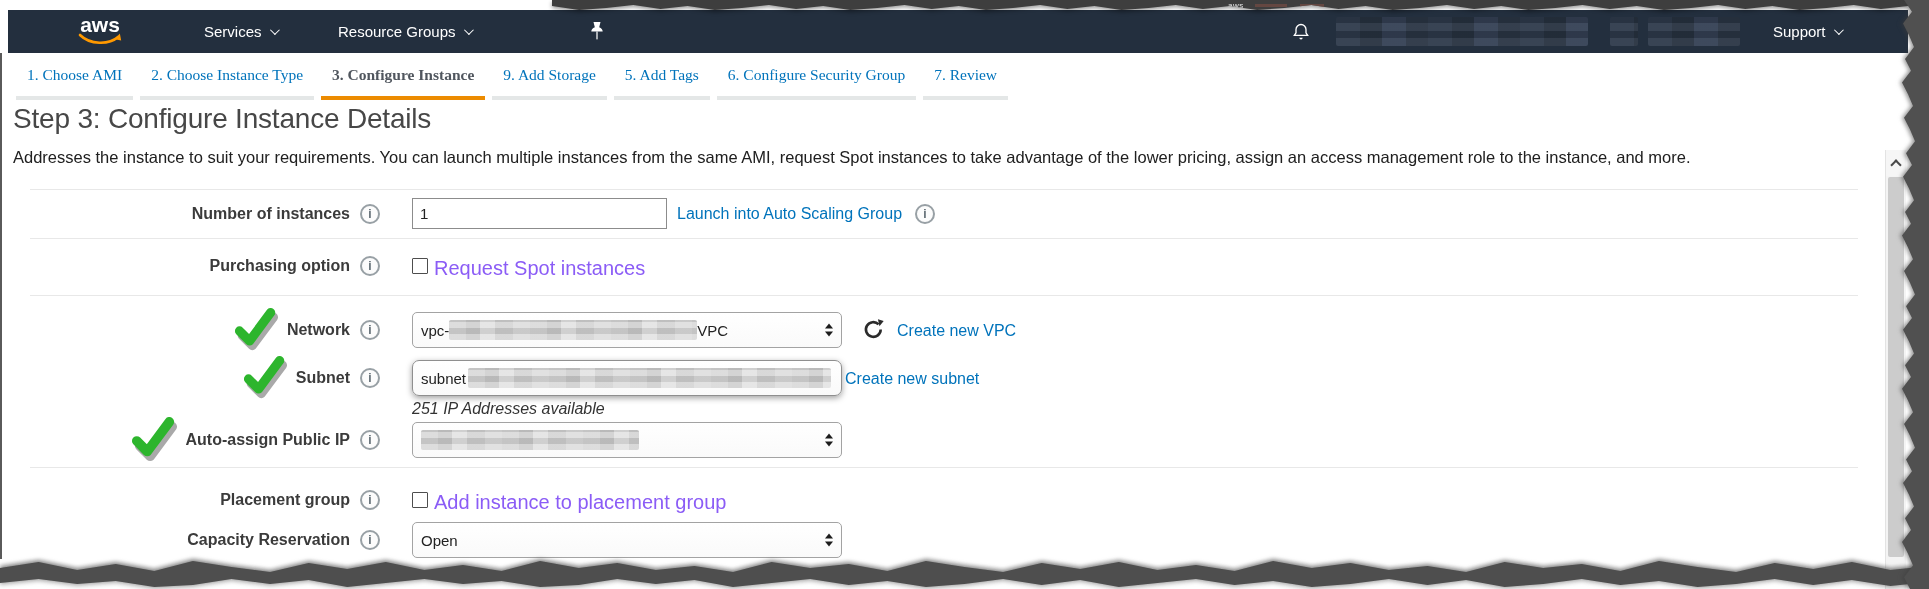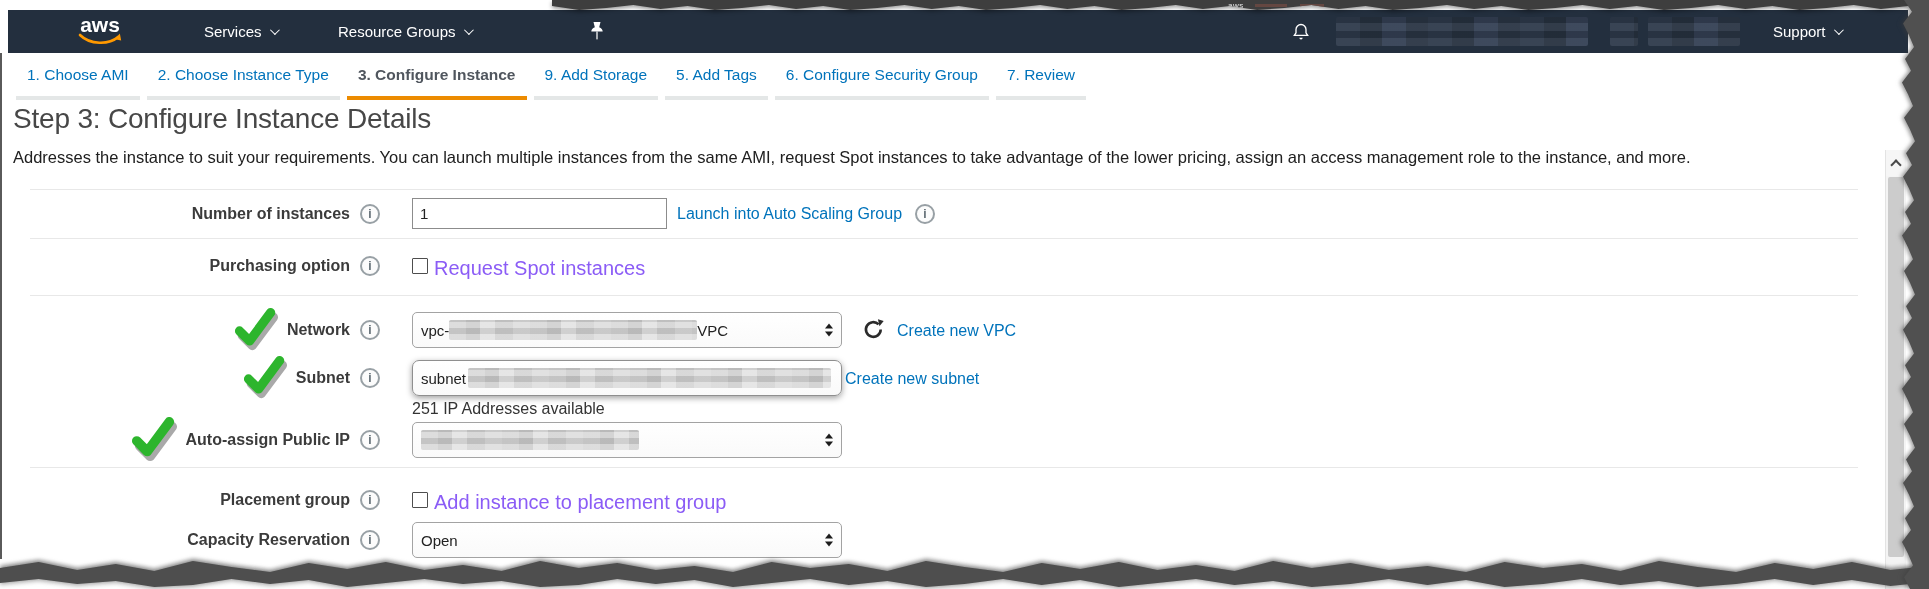--- a/index.html
+++ b/index.html
@@ -28,21 +28,21 @@
   .swoosh { display:block; margin:-3px auto 0; }
   .nav-item { position:absolute; top:0; height:43px; display:flex; align-items:center; gap:8px; font-size:15px; color:#fff; cursor:pointer; }
   .caret { width:7px; height:7px; border-right:1.6px solid #fff; border-bottom:1.6px solid #fff; transform:rotate(45deg) translateY(-2px); display:inline-block; }
   .nav-icon { position:absolute; cursor:pointer; }
   .blur { border-radius:2px; }
   .blur-dark { position:absolute; top:7px; height:29px;
     background:repeating-linear-gradient(0deg, rgba(255,255,255,.05) 0 8px, rgba(0,0,0,.12) 8px 15px),
                repeating-linear-gradient(90deg,#2e3a4b 0 24px,#273240 24px 46px,#344054 46px 70px,#2a3544 70px 92px); }
   
   .tabbar { position:absolute; left:2px; top:53px; width:1898px; height:47px; background:#fff; display:flex; align-items:stretch; padding-left:14px; z-index:2; }
-  .tab { font-size:15.5px; color:#0073bb; padding:0 11px; margin-right:7px; display:flex; align-items:center; border-bottom:4px solid #e4e7e7; cursor:pointer; white-space:nowrap; }
+  .tab { font-size:15.5px; color:#0073bb; padding:0 11px; margin-right:7px; display:flex; align-items:center; border-bottom:4px solid #e4e7e7; cursor:pointer; white-space:nowrap;font-family:Liberation Serif, serif; }
   .tab.active { color:#50565e; font-weight:bold; border-bottom-color:#ec8b00; cursor:default; }
 
   
   .page-title { position:absolute; left:13px; top:103px; font-size:28px; font-weight:400; color:#474747; letter-spacing:-.2px; }
   .page-desc { position:absolute; left:13px; top:148px; width:1800px; font-size:16.5px; color:#202020; }
 
   .hr { position:absolute; left:30px; width:1828px; height:1px; background:#e8e8e8; }
 
   
   .flabel { position:absolute; left:0; width:350px; display:flex; justify-content:flex-end; align-items:center; gap:9px; font-size:16px; font-weight:bold; color:#3b3b3b; height:48px; }
@@ -56,21 +56,21 @@
   .sel.focused { border-radius:7px; border-color:#8f8f8f; box-shadow:0 2px 6px rgba(0,0,0,.38); }
   .spinner { position:absolute; right:8px; top:50%; transform:translateY(-50%); display:flex; flex-direction:column; gap:3px; }
   .spinner i { display:block; width:0; height:0; border-left:4px solid transparent; border-right:4px solid transparent; }
   .spinner .up { border-bottom:5px solid #1c1c1c; }
   .spinner .down { border-top:5px solid #1c1c1c; }
   .blur-light { height:20px; border-radius:2px;
     background:repeating-linear-gradient(0deg, rgba(255,255,255,.3) 0 6px, rgba(110,110,110,.1) 6px 12px),
                repeating-linear-gradient(90deg,#cecece 0 17px,#c2c2c2 17px 31px,#dbdbdb 31px 46px,#c8c8c8 46px 64px,#d4d4d4 64px 81px); }
   .checkbox { position:absolute; left:412px; width:16px; height:16px; border:1.6px solid #4d4d4d; background:#fff; border-radius:1px; cursor:pointer; }
   .cb-label { position:absolute; left:434px; font-size:20px; color:#8b5cf6; }
-  .note { position:absolute; left:412px; font-size:16px; color:#333; }
+  .note { position:absolute; left:412px; font-size:16px; color:#333;font-style:italic; }
   .refresh { position:absolute; left:862px; top:318px; cursor:pointer; }
 
   
   .scrollbar { position:absolute; left:1885px; top:150px; width:21px; height:439px; background:#f4f4f4; border-left:1px solid #e3e3e3; z-index:6; }
   .scroll-up { position:absolute; left:0; top:0; width:100%; height:26px; background:#f6f6f6; cursor:pointer; }
   .scroll-up i { position:absolute; left:6px; top:11px; width:8px; height:8px; border-left:2px solid #4a4a4a; border-top:2px solid #4a4a4a; transform:rotate(45deg); }
   .scroll-thumb { position:absolute; left:2px; top:27px; width:16px; height:380px; background:#ccc; border-radius:2px; cursor:grab; }
 </style>
 </head>
 <body>

